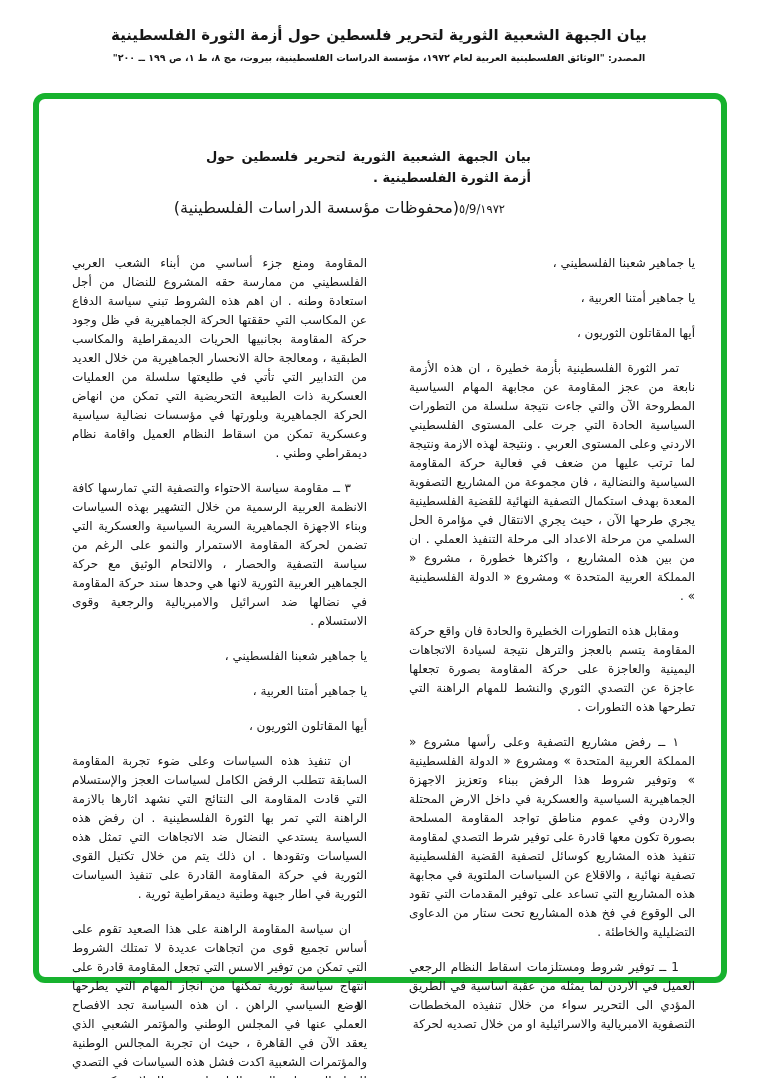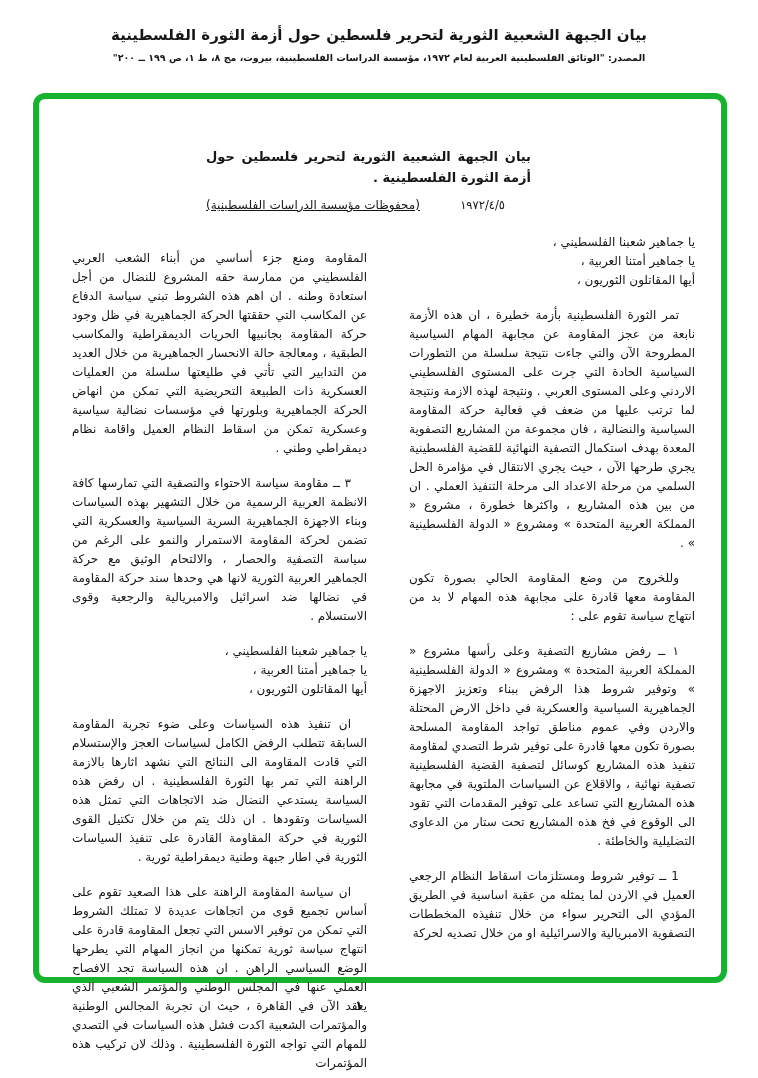--- a/index.html
+++ b/index.html
@@ -60,38 +60,39 @@
   .doc-meta {
     direction: rtl;
     display: flex;
     justify-content: space-between;
     align-items: baseline;
     margin-top: 10px;
     padding-right: 26px;
     font-size: 11.5px;
   }
   .doc-date { white-space: nowrap; }
-  .doc-archive { white-space: nowrap; font-size: 12px; text-decoration: underline; }
+  .doc-archive { white-space: nowrap; font-size: 16px; }
   
   .doc-columns {
     direction: rtl;
     display: flex;
     gap: 10px;
     margin-top: 21px;
     padding: 0 10px 0 19px;
     font-size: 12px;
     line-height: 19px;
     text-align: justify;
   }
   .col { box-sizing: border-box; }
   .col-first  { width: 318px; flex: 0 0 318px; }
   .col-second { width: 327px; flex: 0 0 327px; }
   .salutation {
     padding-right: 16px;
     text-align: right;
+    margin-top: 16px;
   }
   p.body-par {
     margin: 16px;
     text-indent: 16px;
   }
   p.no-indent { text-indent: 0; }
   
   .page-number {
     position: absolute;
     top: 998px;
@@ -105,33 +106,33 @@
 
 <header class="page-header">
   <div class="header-title">بيان الجبهة الشعبية الثورية لتحرير فلسطين حول أزمة الثورة الفلسطينية</div>
   <div class="header-source">المصدر: "الوثائق الفلسطينية العربية لعام ١٩٧٢، مؤسسة الدراسات الفلسطينية، بيروت، مج ٨، ط ١، ص ١٩٩ ــ ٢٠٠"</div>
 </header>
 
 <section class="doc-box">
   <div class="doc-head">
     <div class="doc-title">بيان الجبهة الشعبية الثورية لتحرير فلسطين حول أزمة الثورة الفلسطينية .</div>
     <div class="doc-meta">
-      <span class="doc-date">١٩٧٢/٤/٥</span>
+      <span class="doc-date">١٩٧٢/9/٥</span>
       <span class="doc-archive">(محفوظات مؤسسة الدراسات الفلسطينية)</span>
     </div>
   </div>
 
   <div class="doc-columns">
 
     <div class="col col-first">
       <div class="salutation">يا جماهير شعبنا الفلسطيني ،</div>
       <div class="salutation">يا جماهير أمتنا العربية ،</div>
       <div class="salutation">أيها المقاتلون الثوريون ،</div>
       <p class="body-par">تمر الثورة الفلسطينية بأزمة خطيرة ، ان هذه الأزمة نابعة من عجز المقاومة عن مجابهة المهام السياسية المطروحة الآن والتي جاءت نتيجة سلسلة من التطورات السياسية الحادة التي جرت على المستوى الفلسطيني الاردني وعلى المستوى العربي . ونتيجة لهذه الازمة ونتيجة لما ترتب عليها من ضعف في فعالية حركة المقاومة السياسية والنضالية ، فان مجموعة من المشاريع التصفوية المعدة بهدف استكمال التصفية النهائية للقضية الفلسطينية يجري طرحها الآن ، حيث يجري الانتقال في مؤامرة الحل السلمي من مرحلة الاعداد الى مرحلة التنفيذ العملي . ان من بين هذه المشاريع ، واكثرها خطورة ، مشروع « المملكة العربية المتحدة » ومشروع « الدولة الفلسطينية » .</p>
-      <p class="body-par">وللخروج من وضع المقاومة الحالي بصورة تكون المقاومة معها قادرة على مجابهة هذه المهام لا بد من انتهاج سياسة تقوم على :</p>
+      <p class="body-par">ومقابل هذه التطورات الخطيرة والحادة فان واقع حركة المقاومة يتسم بالعجز والترهل نتيجة لسيادة الاتجاهات اليمينية والعاجزة على حركة المقاومة بصورة تجعلها عاجزة عن التصدي الثوري والنشط للمهام الراهنة التي تطرحها هذه التطورات .</p>
       <p class="body-par">١ ــ رفض مشاريع التصفية وعلى رأسها مشروع « المملكة العربية المتحدة » ومشروع « الدولة الفلسطينية » وتوفير شروط هذا الرفض ببناء وتعزيز الاجهزة الجماهيرية السياسية والعسكرية في داخل الارض المحتلة والاردن وفي عموم مناطق تواجد المقاومة المسلحة بصورة تكون معها قادرة على توفير شرط التصدي لمقاومة تنفيذ هذه المشاريع كوسائل لتصفية القضية الفلسطينية تصفية نهائية ، والاقلاع عن السياسات الملتوية في مجابهة هذه المشاريع التي تساعد على توفير المقدمات التي تقود الى الوقوع في فخ هذه المشاريع تحت ستار من الدعاوى التضليلية والخاطئة .</p>
       <p class="body-par">1 ــ توفير شروط ومستلزمات اسقاط النظام الرجعي العميل في الاردن لما يمثله من عقبة اساسية في الطريق المؤدي الى التحرير سواء من خلال تنفيذه المخططات التصفوية الامبريالية والاسرائيلية او من خلال تصديه لحركة</p>
     </div>
 
     <div class="col col-second">
       <p class="body-par no-indent">المقاومة ومنع جزء أساسي من أبناء الشعب العربي الفلسطيني من ممارسة حقه المشروع للنضال من أجل استعادة وطنه . ان اهم هذه الشروط تبني سياسة الدفاع عن المكاسب التي حققتها الحركة الجماهيرية في ظل وجود حركة المقاومة بجانبيها الحريات الديمقراطية والمكاسب الطبقية ، ومعالجة حالة الانحسار الجماهيرية من خلال العديد من التدابير التي تأتي في طليعتها سلسلة من العمليات العسكرية ذات الطبيعة التحريضية التي تمكن من انهاض الحركة الجماهيرية وبلورتها في مؤسسات نضالية سياسية وعسكرية تمكن من اسقاط النظام العميل واقامة نظام ديمقراطي وطني .</p>
       <p class="body-par">٣ ــ مقاومة سياسة الاحتواء والتصفية التي تمارسها كافة الانظمة العربية الرسمية من خلال التشهير بهذه السياسات وبناء الاجهزة الجماهيرية السرية السياسية والعسكرية التي تضمن لحركة المقاومة الاستمرار والنمو على الرغم من سياسة التصفية والحصار ، والالتحام الوثيق مع حركة الجماهير العربية الثورية لانها هي وحدها سند حركة المقاومة في نضالها ضد اسرائيل والامبريالية والرجعية وقوى الاستسلام .</p>
       <div class="salutation">يا جماهير شعبنا الفلسطيني ،</div>
       <div class="salutation">يا جماهير أمتنا العربية ،</div>
       <div class="salutation">أيها المقاتلون الثوريون ،</div>

